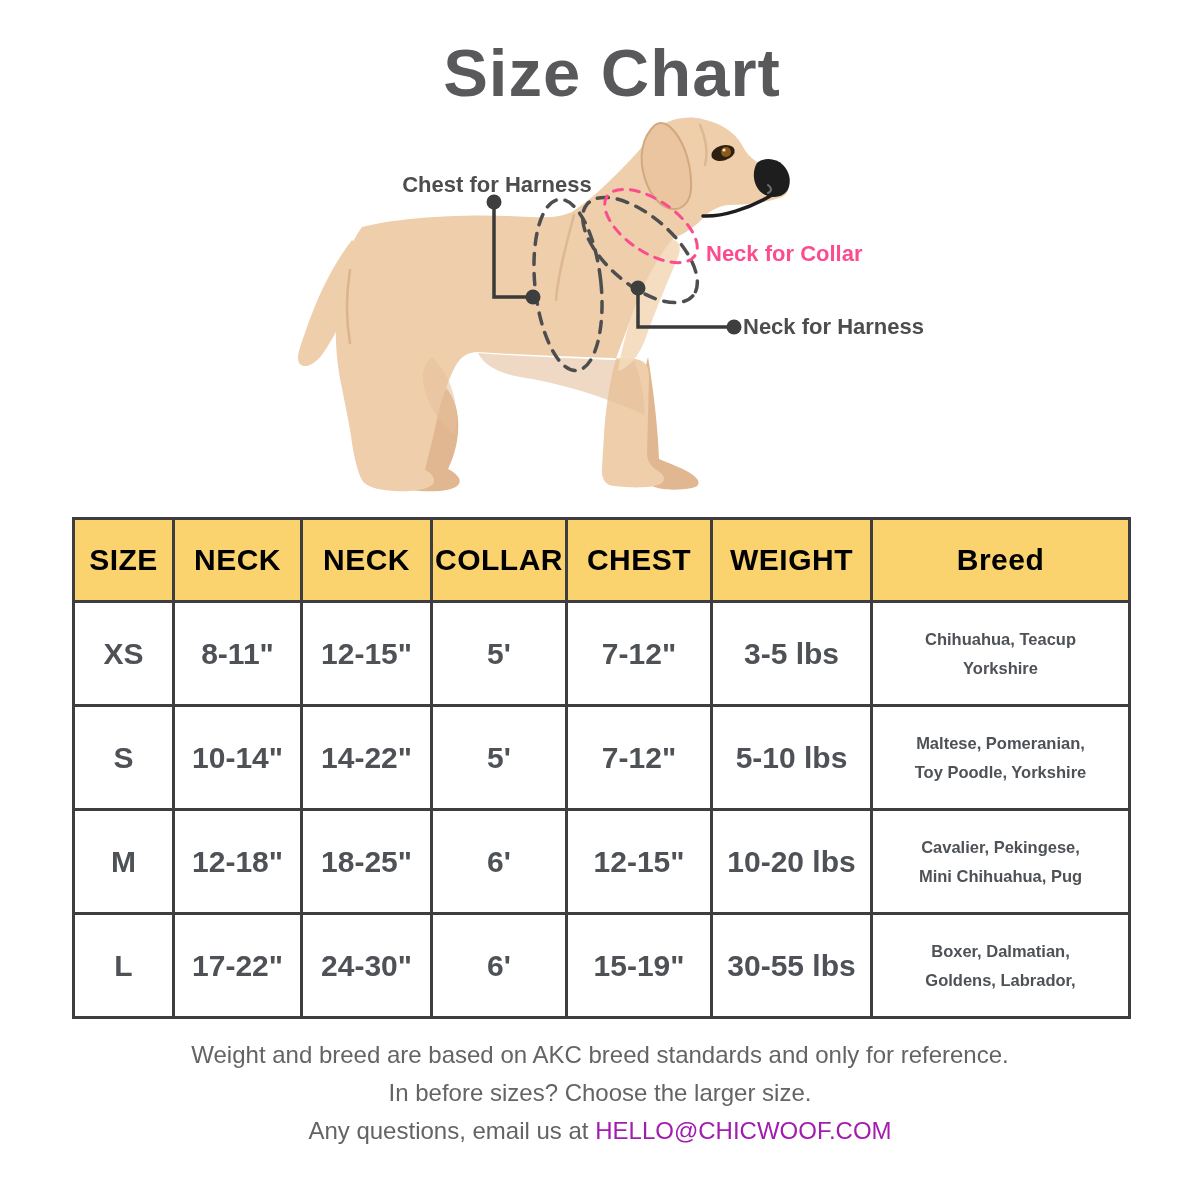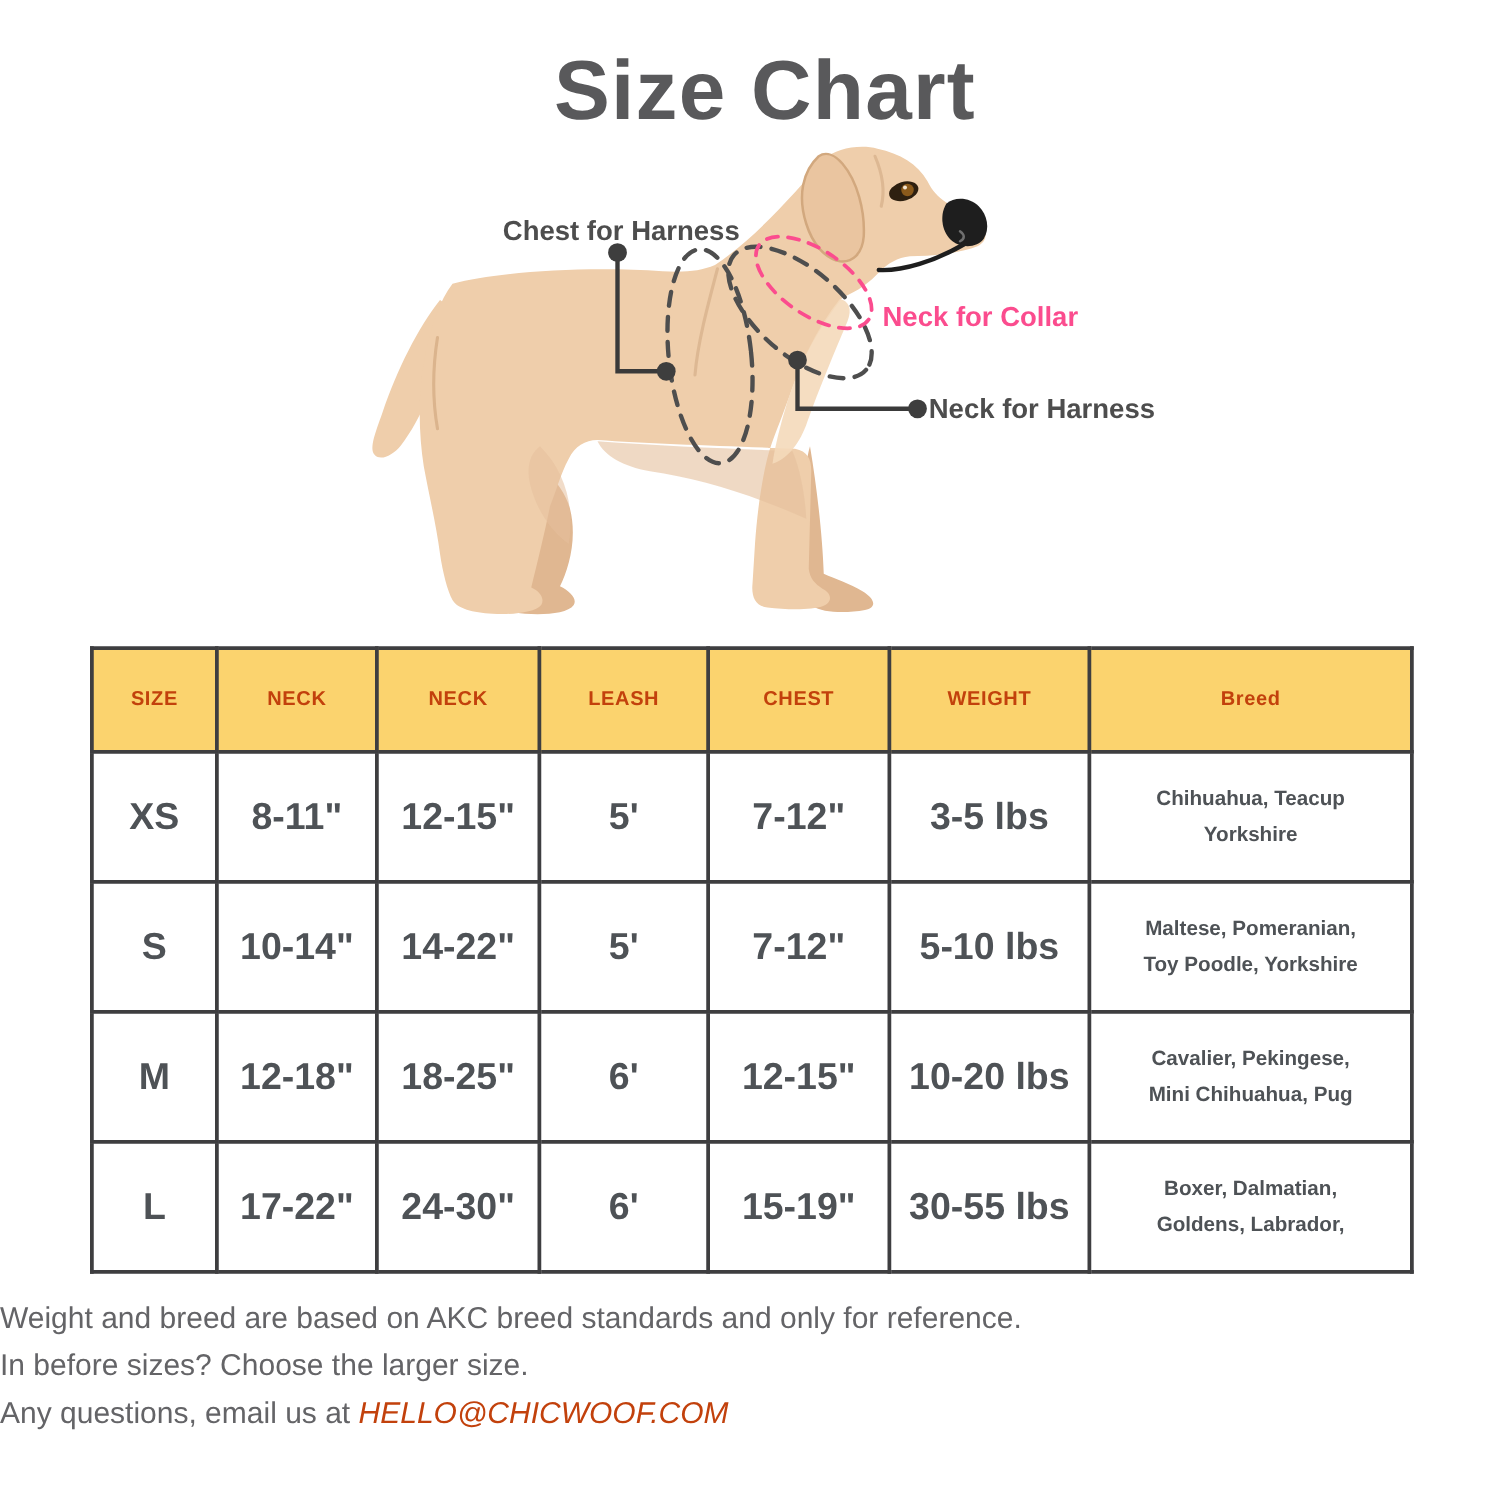--- a/index.html
+++ b/index.html
@@ -7,27 +7,27 @@
         font-family:"Liberation Sans",sans-serif;margin:0 auto;}
   .title{position:absolute;top:22px;left:0;width:100%;text-align:center;
          font-size:67px;font-weight:700;color:#59595b;letter-spacing:1px;margin:12px;}
   .diagram{position:absolute;left:0;top:95px;width:1200px;height:410px;}
   .svg-label{font-family:"Liberation Sans",sans-serif;font-weight:700;font-size:22px;}
   table.size-table{position:absolute;left:72px;top:517px;width:1056px;
                    border-collapse:collapse;table-layout:fixed;}
   table.size-table th,table.size-table td{
       border:3px solid #3e3e40;text-align:center;vertical-align:middle;
       font-family:"Liberation Sans",sans-serif;}
-  table.size-table th{height:78px;background:#fbd36e;color:#c2410c;
-      font-size:16px;font-weight:700;letter-spacing:.5px;}
+  table.size-table th{height:78px;background:#fbd36e;color:#000000;
+      font-size:30px;font-weight:700;letter-spacing:.5px;}
   table.size-table td{height:99px;color:#4e5256;font-size:30px;font-weight:700;}
   table.size-table td.breed{font-size:16.5px;line-height:1.7;white-space:pre-line;}
-  .footer{position:absolute;top:1036px;left:0;width:100%;text-align:left;
+  .footer{position:absolute;top:1036px;left:0;width:100%;text-align:center;
           font-size:24px;color:#646467;line-height:38px;}
-  .email{color:#c2410c;font-style:italic;}
+  .email{color:#a21caf;}
 </style>
 </head>
 <body>
 
 <div class="page">
 
   <h1 class="title">Size Chart</h1>
 
   <svg class="diagram" viewBox="0 0 1200 410">
 
@@ -115,21 +115,21 @@
       <col style="width:135px">
         <col style="width:145px">
         <col style="width:160px">
       <col style="width:258px">
     </colgroup>
     <thead>
       <tr>
         <th>SIZE</th>
         <th>NECK</th>
         <th>NECK</th>
-        <th>LEASH</th>
+        <th>COLLAR</th>
         <th>CHEST</th>
         <th>WEIGHT</th>
         <th>Breed</th>
       </tr>
     </thead>
     <tbody>
       <tr>
         <td>XS</td>
         <td>8-11"</td>
         <td>12-15"</td>

